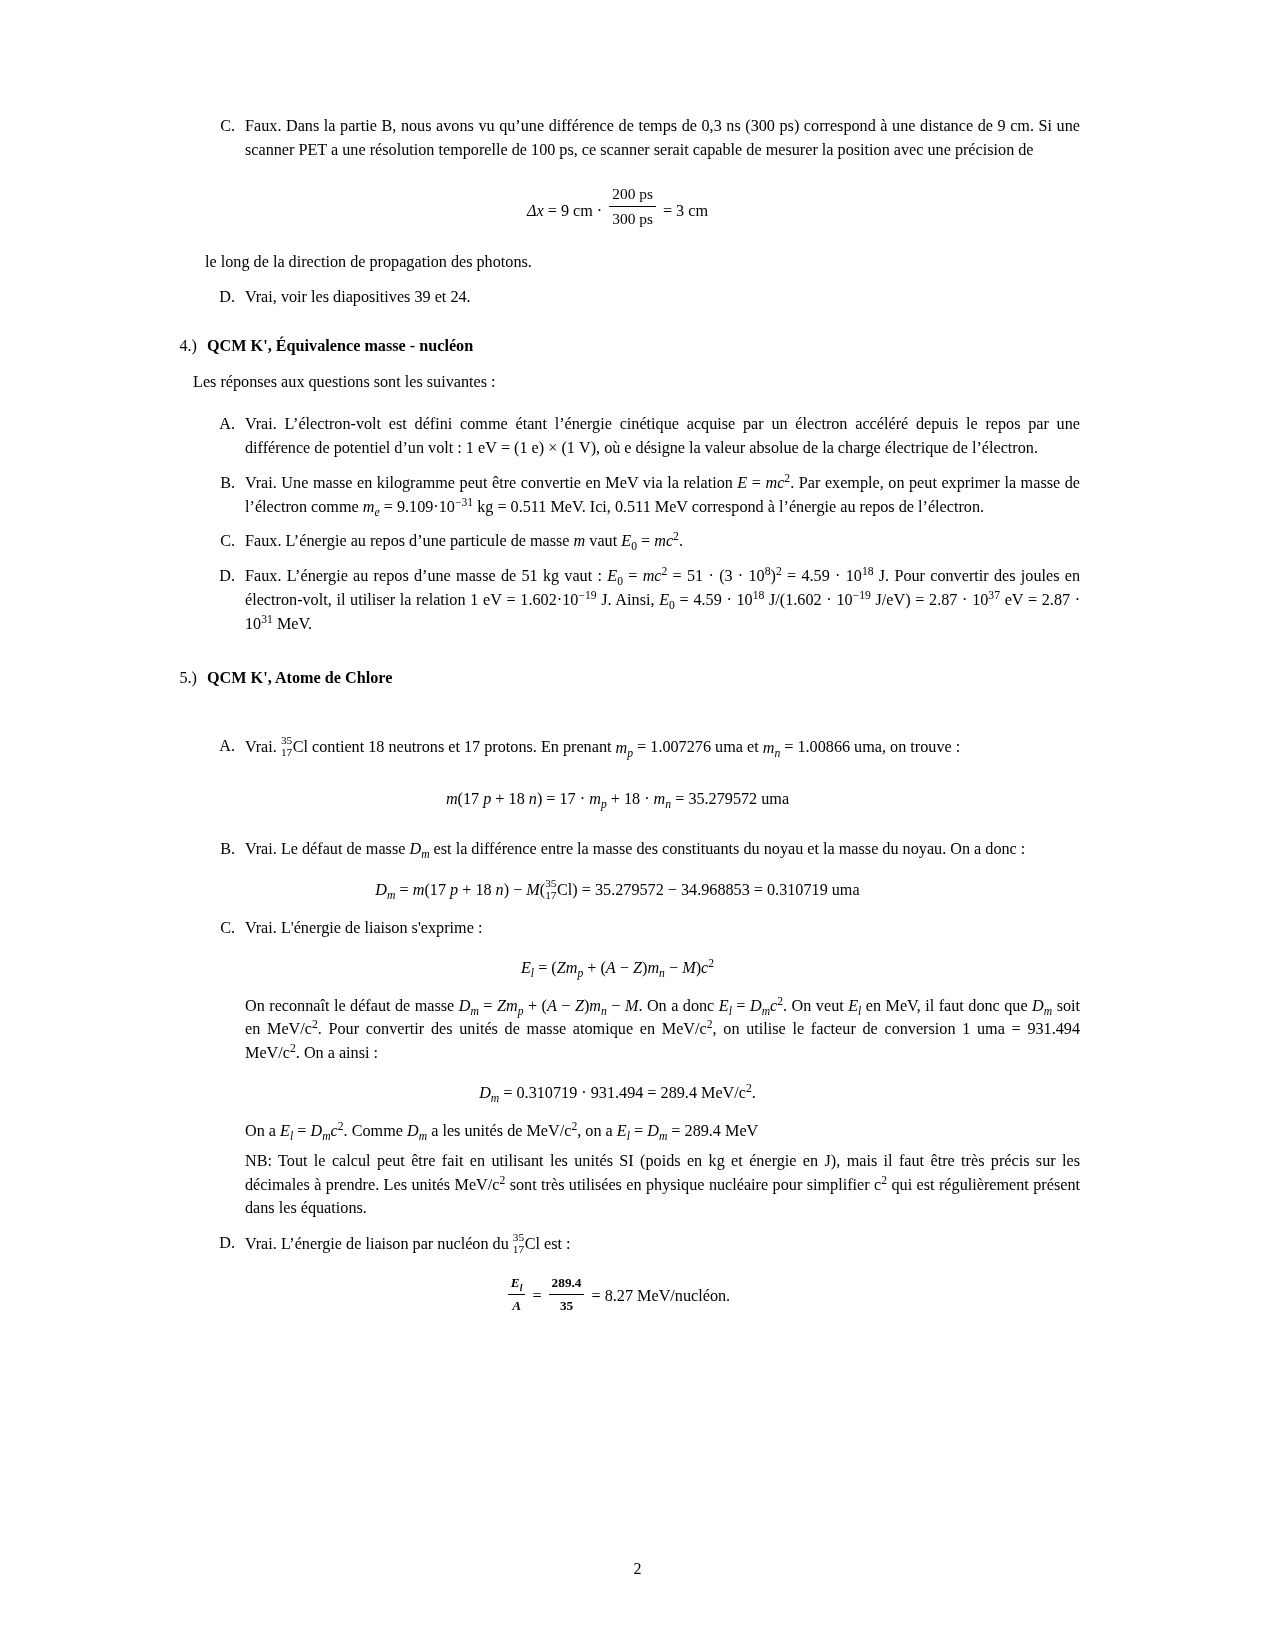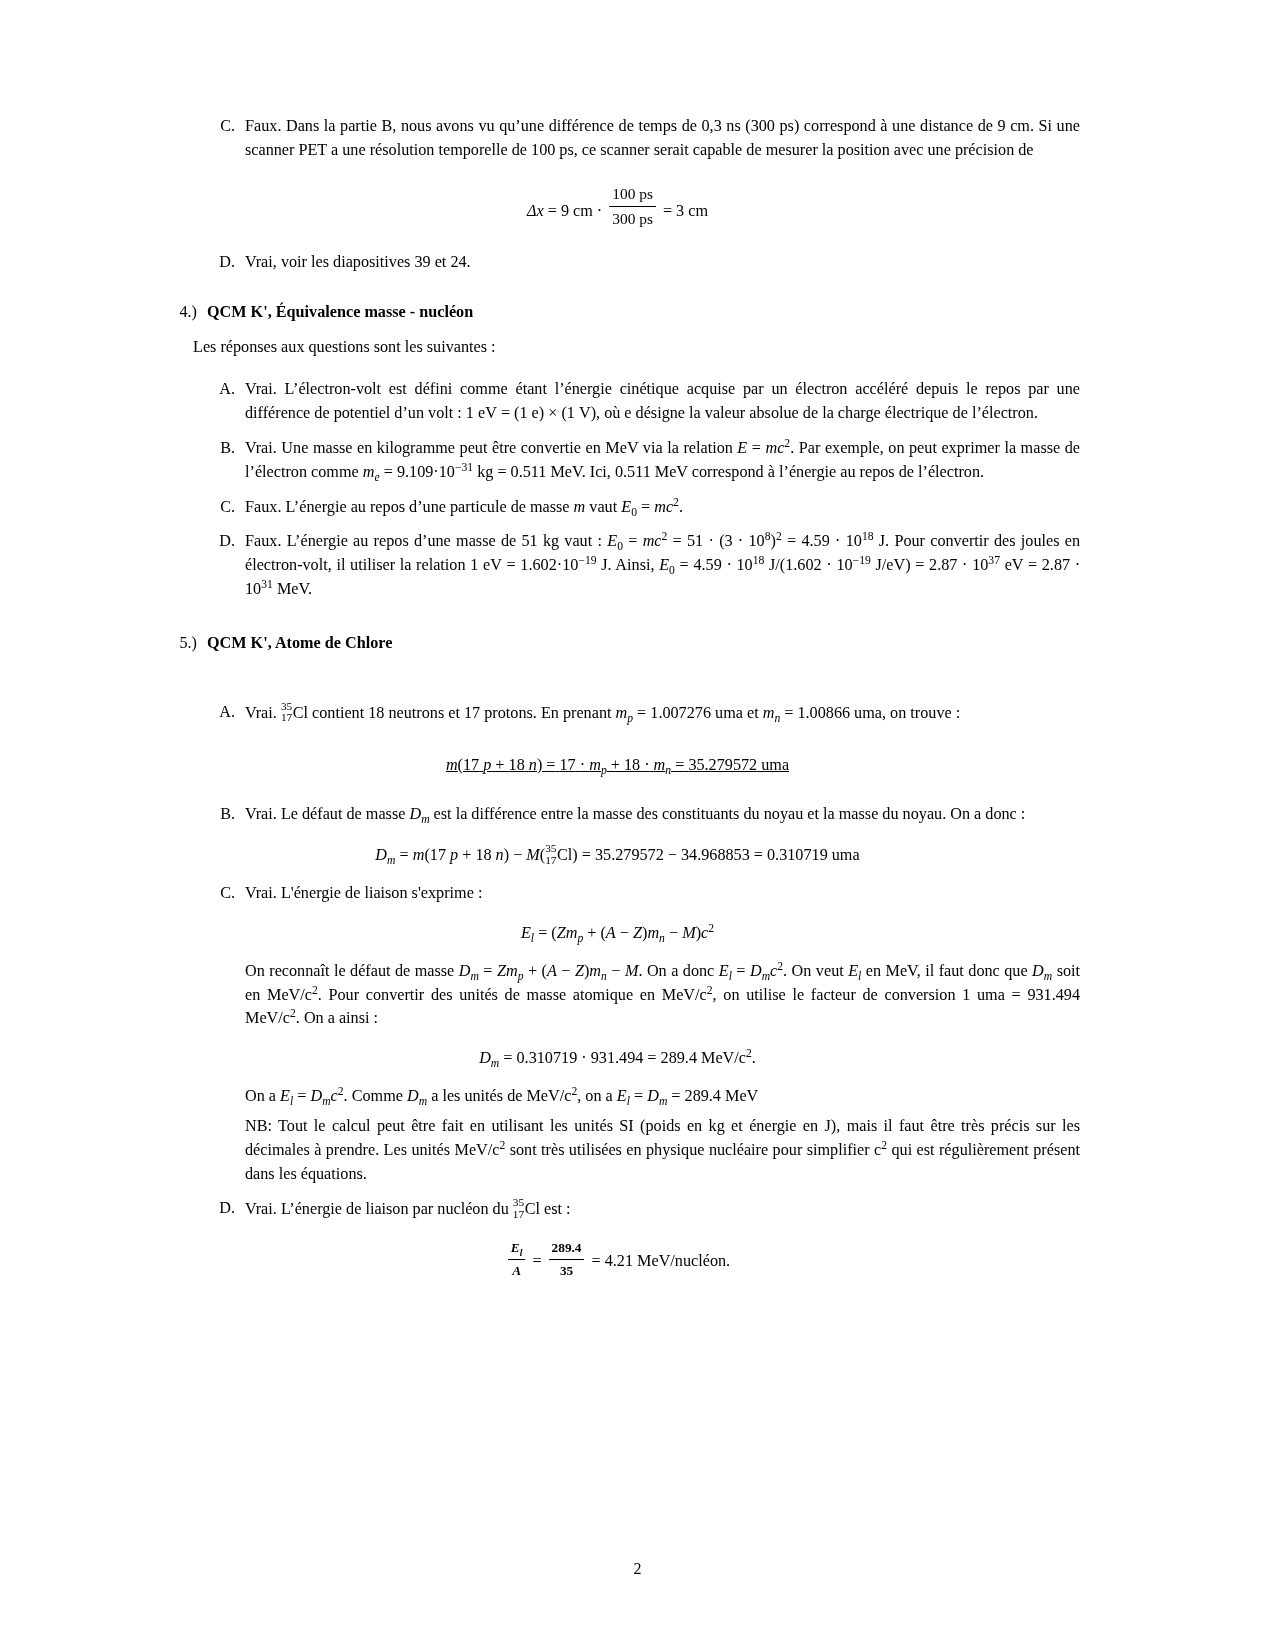--- a/index.html
+++ b/index.html
@@ -75,21 +75,20 @@
 
   .eq {
     text-align: center;
     margin: 20px 0 20px 0;
   }
   .eq.tight {
     margin: 16px 0 14px 0;
   }
   .eq.big {
     margin: 28px 0 26px 0;
-    text-decoration: underline;
   }
 
   i, .mi {
     font-family: "Liberation Serif", serif;
     font-style: italic;
   }
   .mn, .mo, .mtext {
     font-style: normal;
   }
   sup {
@@ -158,24 +157,27 @@
 
     <div class="item answer" style="margin-top:0;">
       <div class="lbl">C.</div>
       <div class="body">
         Faux. Dans la partie B, nous avons vu qu’une différence de temps de 0,3&nbsp;ns (300&nbsp;ps) correspond à une distance de 9&nbsp;cm. Si une scanner PET a une résolution temporelle de 100&nbsp;ps, ce scanner serait capable de mesurer la position avec une précision de
       </div>
     </div>
 
     <div class="eq">
       <span class="mi">Δx</span> <span class="mo">=</span> <span class="mn">9</span> <span class="mtext">cm</span> <span class="mo">·</span>
-      <span class="frac"><span class="num"><span class="mn">100</span> <span class="mtext">ps</span></span><span class="den"><span class="mn">300</span> <span class="mtext">ps</span></span></span>
+      <span class="frac"><span class="num"><span class="mn">200</span> <span class="mtext">ps</span></span><span class="den"><span class="mn">300</span> <span class="mtext">ps</span></span></span>
       <span class="mo">=</span> <span class="mn">3</span> <span class="mtext">cm</span>
     </div>
 
+    <div class="para-indent">
+      le long de la direction de propagation des photons.
+    </div>
 
     <div class="item answer">
       <div class="lbl">D.</div>
       <div class="body">Vrai, voir les diapositives 39 et 24.</div>
     </div>
 
     <div class="item question">
       <div class="lbl">4.)</div>
       <div class="body">QCM K', Équivalence masse - nucléon</div>
     </div>
@@ -268,19 +270,19 @@
       <div class="lbl">D.</div>
       <div class="body">
         Vrai. L’énergie de liaison par nucléon du <span class="nuc"><span>35</span><span>17</span></span><span class="mtext">Cl</span> est :
       </div>
     </div>
 
     <div class="eq tight">
       <span class="frac small"><span class="num"><span class="mi">E<sub class="mi">l</sub></span></span><span class="den"><span class="mi">A</span></span></span>
       <span class="mo">=</span>
       <span class="frac small"><span class="num"><span class="mn">289.4</span></span><span class="den"><span class="mn">35</span></span></span>
-      <span class="mo">=</span> <span class="mn">4.21</span> MeV/nucléon.
+      <span class="mo">=</span> <span class="mn">8.27</span> MeV/nucléon.
     </div>
 
   </div>
 
   <div class="page-number">2</div>
 </div>
 
 </body></html>

